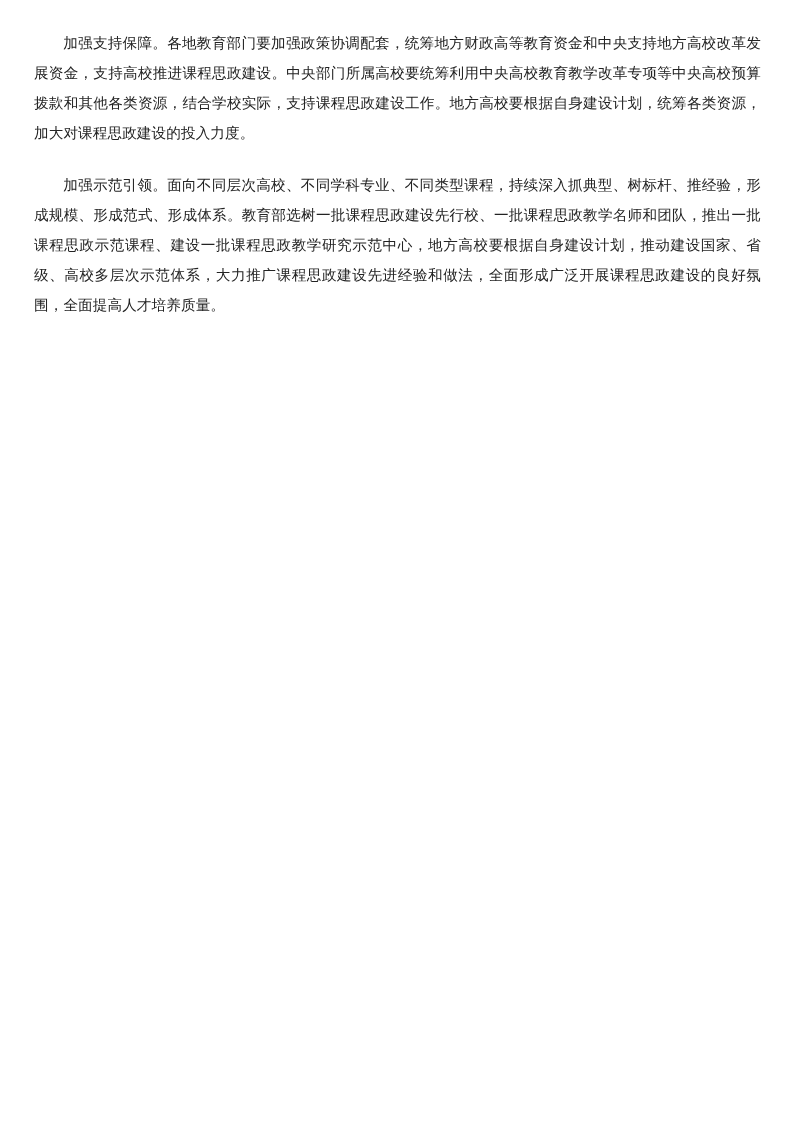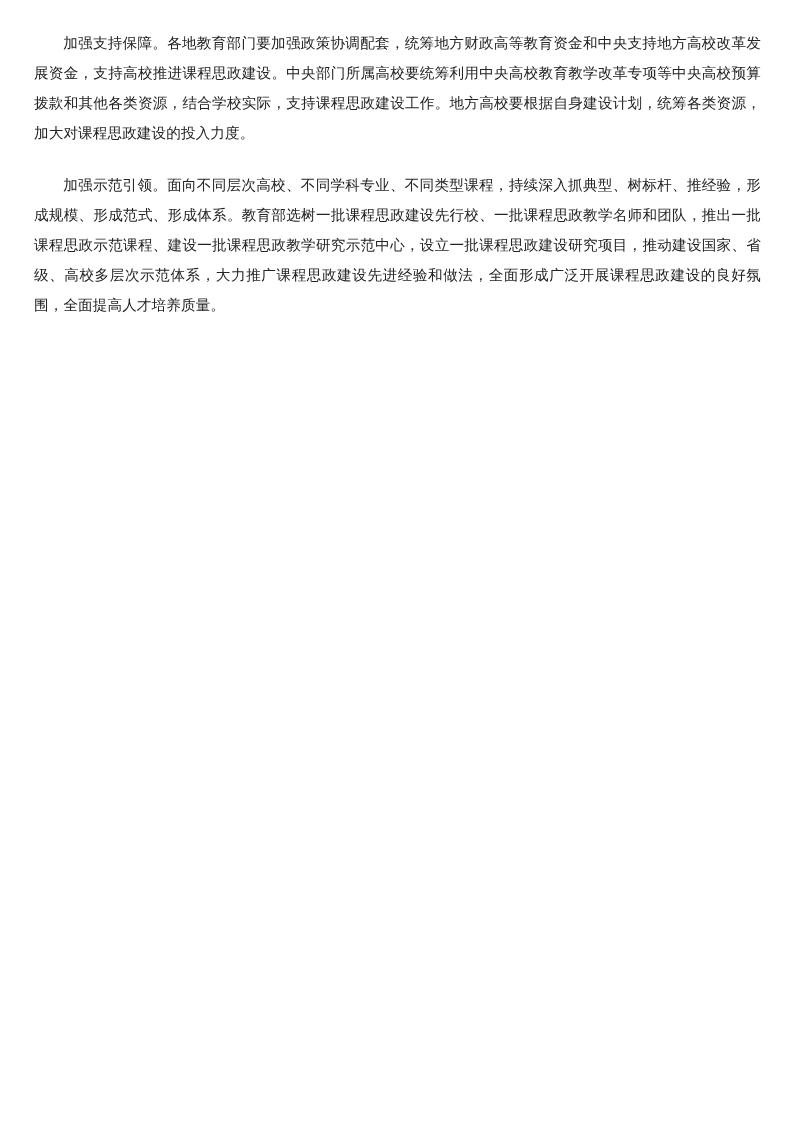--- a/index.html
+++ b/index.html
@@ -38,15 +38,15 @@
   .para:last-child {
     margin-bottom: 0;
   }
 </style>
 </head>
 <body>
 
 <div class="page">
   <div class="doc-body">
     <p class="para">加强支持保障。各地教育部门要加强政策协调配套，统筹地方财政高等教育资金和中央支持地方高校改革发展资金，支持高校推进课程思政建设。中央部门所属高校要统筹利用中央高校教育教学改革专项等中央高校预算拨款和其他各类资源，结合学校实际，支持课程思政建设工作。地方高校要根据自身建设计划，统筹各类资源，加大对课程思政建设的投入力度。</p>
-    <p class="para">加强示范引领。面向不同层次高校、不同学科专业、不同类型课程，持续深入抓典型、树标杆、推经验，形成规模、形成范式、形成体系。教育部选树一批课程思政建设先行校、一批课程思政教学名师和团队，推出一批课程思政示范课程、建设一批课程思政教学研究示范中心，设立一批课程思政建设研究项目，推动建设国家、省级、高校多层次示范体系，大力推广课程思政建设先进经验和做法，全面形成广泛开展课程思政建设的良好氛围，全面提高人才培养质量。</p>
+    <p class="para">加强示范引领。面向不同层次高校、不同学科专业、不同类型课程，持续深入抓典型、树标杆、推经验，形成规模、形成范式、形成体系。教育部选树一批课程思政建设先行校、一批课程思政教学名师和团队，推出一批课程思政示范课程、建设一批课程思政教学研究示范中心，地方高校要根据自身建设计划，推动建设国家、省级、高校多层次示范体系，大力推广课程思政建设先进经验和做法，全面形成广泛开展课程思政建设的良好氛围，全面提高人才培养质量。</p>
   </div>
 </div>
 
 </body></html>

